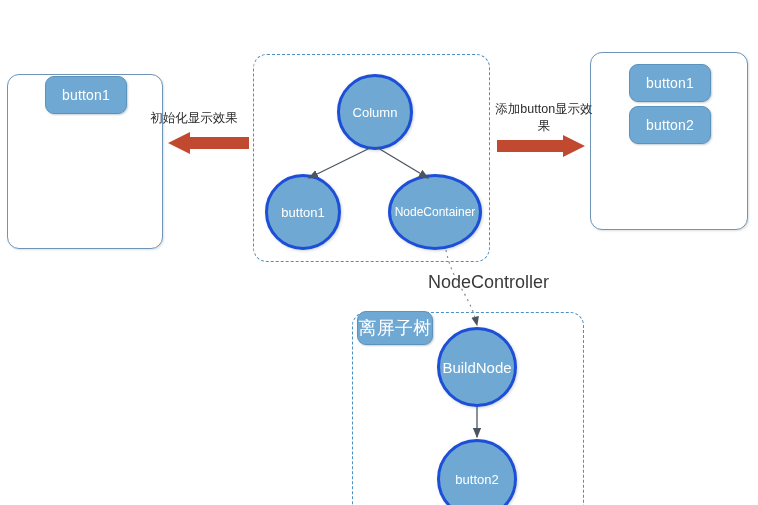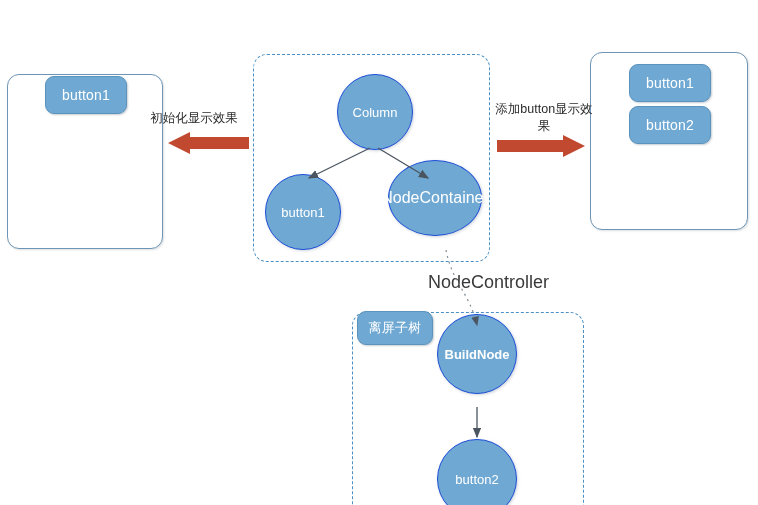--- a/index.html
+++ b/index.html
@@ -49,21 +49,21 @@
     justify-content: center;
     font-size: 14px;
     letter-spacing: 0.2px;
     box-shadow: 1px 1px 2px rgba(90,110,130,0.35);
   }
 
   
   .node {
     position: absolute;
     background: #6fa8d2;
-    border: 1px solid #1d4ed8;
+    border: 3px solid #1d4ed8;
     border-radius: 50%;
     box-sizing: border-box;
     color: #ffffff;
     display: flex;
     align-items: center;
     justify-content: center;
     text-align: center;
     font-size: 13px;
     box-shadow: 1px 1px 3px rgba(90,110,130,0.3);
   }
@@ -105,41 +105,41 @@
   </div>
 
   <div class="dashed" style="left:253px; top:10px; width:237px; height:208px;"></div>
 
   <div class="node" style="left:337px; top:30px; width:76px; height:76px;">
     <span>Column</span>
   </div>
   <div class="node" style="left:265px; top:130px; width:76px; height:76px;">
     <span>button1</span>
   </div>
-  <div class="node" style="left:388px; top:116px; width:94px; height:76px; font-size:16px;">
+  <div class="node" style="left:388px; top:130px; width:94px; height:76px; font-size:12px;">
     <span>NodeContainer</span>
   </div>
 
   <div class="label-plain" style="left:428px; top:228px;">NodeController</div>
 
   <div class="panel" style="left:590px; top:8px; width:158px; height:178px;"></div>
   <div class="chip" style="left:629px; top:20px; width:82px; height:38px;">
     <span>button1</span>
   </div>
   <div class="chip" style="left:629px; top:62px; width:82px; height:38px;">
     <span>button2</span>
   </div>
 
   <div class="dashed" style="left:352px; top:268px; width:232px; height:225px;"></div>
 
-  <div class="chip" style="left:357px; top:267px; width:76px; height:34px; font-size:13px;">
+  <div class="chip" style="left:357px; top:267px; width:76px; height:34px; font-size:18px;">
     <span>离屏子树</span>
   </div>
 
-  <div class="node" style="left:437px; top:270px; width:80px; height:80px; font-size:13px;font-weight:bold;">
+  <div class="node" style="left:437px; top:283px; width:80px; height:80px; font-size:15px;">
     <span>BuildNode</span>
   </div>
   <div class="node" style="left:437px; top:395px; width:80px; height:80px;">
     <span>button2</span>
   </div>
 
   <div class="label" style="left:144px; top:66px; width:100px;">初始化显示效果</div>
 
   <div class="label" style="left:489px; top:57px; width:110px;">添加button显示效
 果</div>

